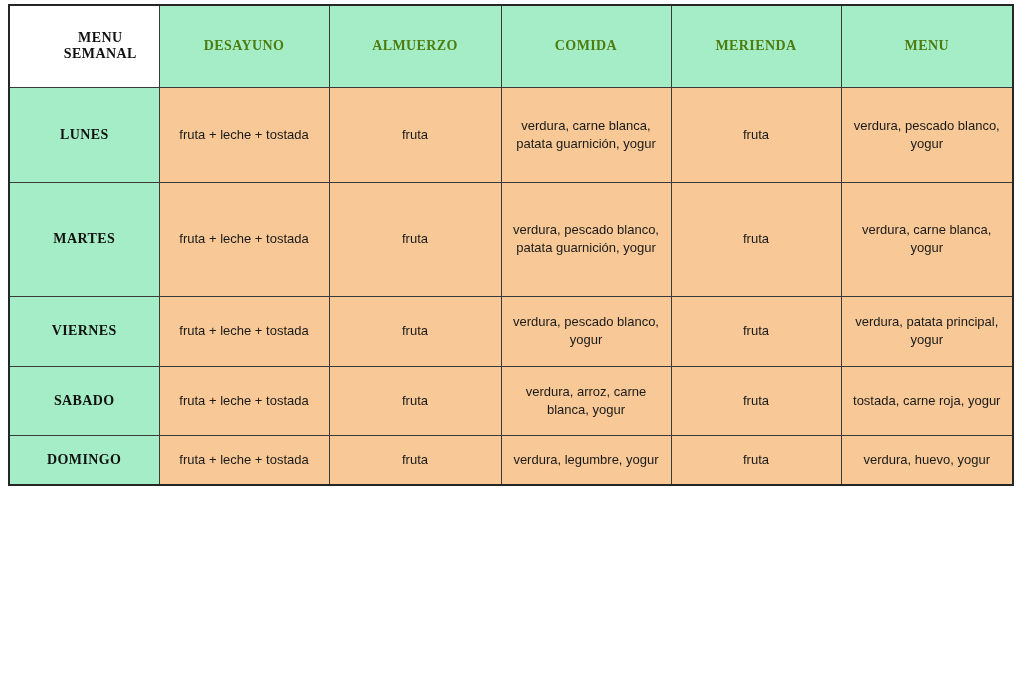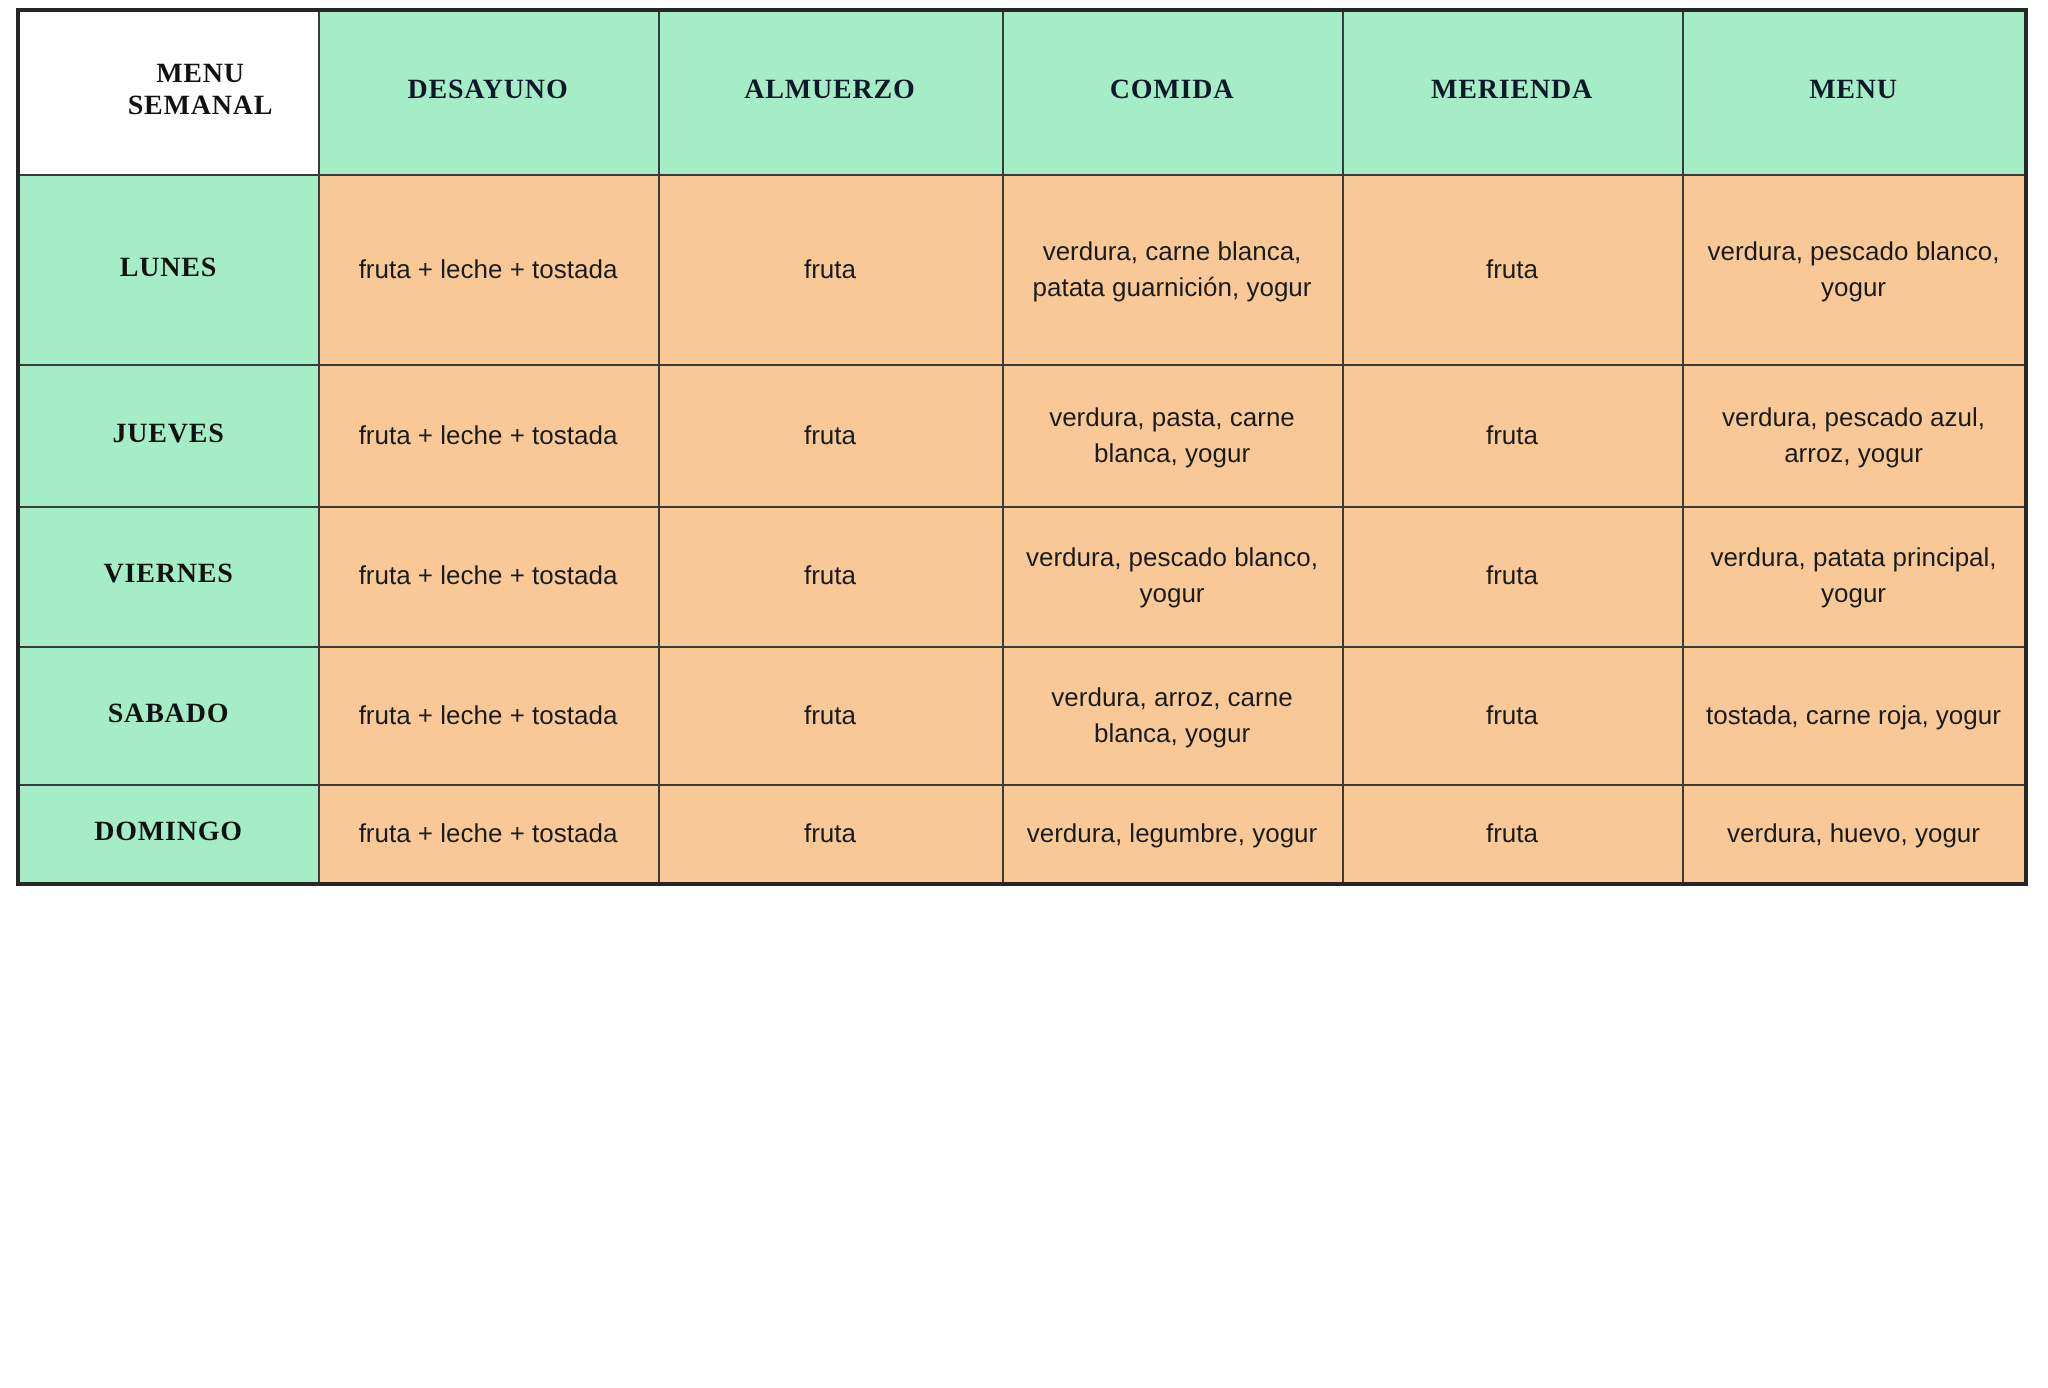--- a/index.html
+++ b/index.html
@@ -36,21 +36,21 @@
     letter-spacing: 0.4px;
     color: #111111;
     padding-left: 40px;
   }
   th.col-head {
     background: var(--green);
     font-family: "Liberation Serif", serif;
     font-weight: 600;
     font-size: 14px;
     letter-spacing: 0.4px;
-    color: #0f172a;
+    color: #4d7c0f;
   }
   td.day-cell {
     background: var(--green);
     font-family: "Liberation Serif", serif;
     font-weight: 600;
     font-size: 14px;
     letter-spacing: 0.4px;
     color: #111111;
   }
   td.meal-cell {
@@ -93,30 +93,30 @@
 
     <tr class="row-0">
       <td class="day-cell">LUNES</td>
       <td class="meal-cell">fruta + leche + tostada</td>
       <td class="meal-cell">fruta</td>
       <td class="meal-cell">verdura,  carne blanca, patata guarnición, yogur</td>
       <td class="meal-cell">fruta</td>
       <td class="meal-cell">verdura, pescado blanco, yogur</td>
     </tr>
 
+    <tr class="row-1">
+      <td class="day-cell">MARTES</td>
+      <td class="meal-cell">fruta + leche + tostada</td>
+      <td class="meal-cell">fruta</td>
+      <td class="meal-cell">verdura, pescado blanco, patata guarnición, yogur</td>
+      <td class="meal-cell">fruta</td>
+      <td class="meal-cell">verdura, carne blanca, yogur</td>
+    </tr>
 
 
-    <tr class="row-3">
-      <td class="day-cell">JUEVES</td>
-      <td class="meal-cell">fruta + leche + tostada</td>
-      <td class="meal-cell">fruta</td>
-      <td class="meal-cell">verdura, pasta, carne blanca, yogur</td>
-      <td class="meal-cell">fruta</td>
-      <td class="meal-cell">verdura, pescado azul, arroz, yogur</td>
-    </tr>
 
     <tr class="row-4">
       <td class="day-cell">VIERNES</td>
       <td class="meal-cell">fruta + leche + tostada</td>
       <td class="meal-cell">fruta</td>
       <td class="meal-cell">verdura, pescado blanco, yogur</td>
       <td class="meal-cell">fruta</td>
       <td class="meal-cell">verdura, patata principal, yogur</td>
     </tr>
 

